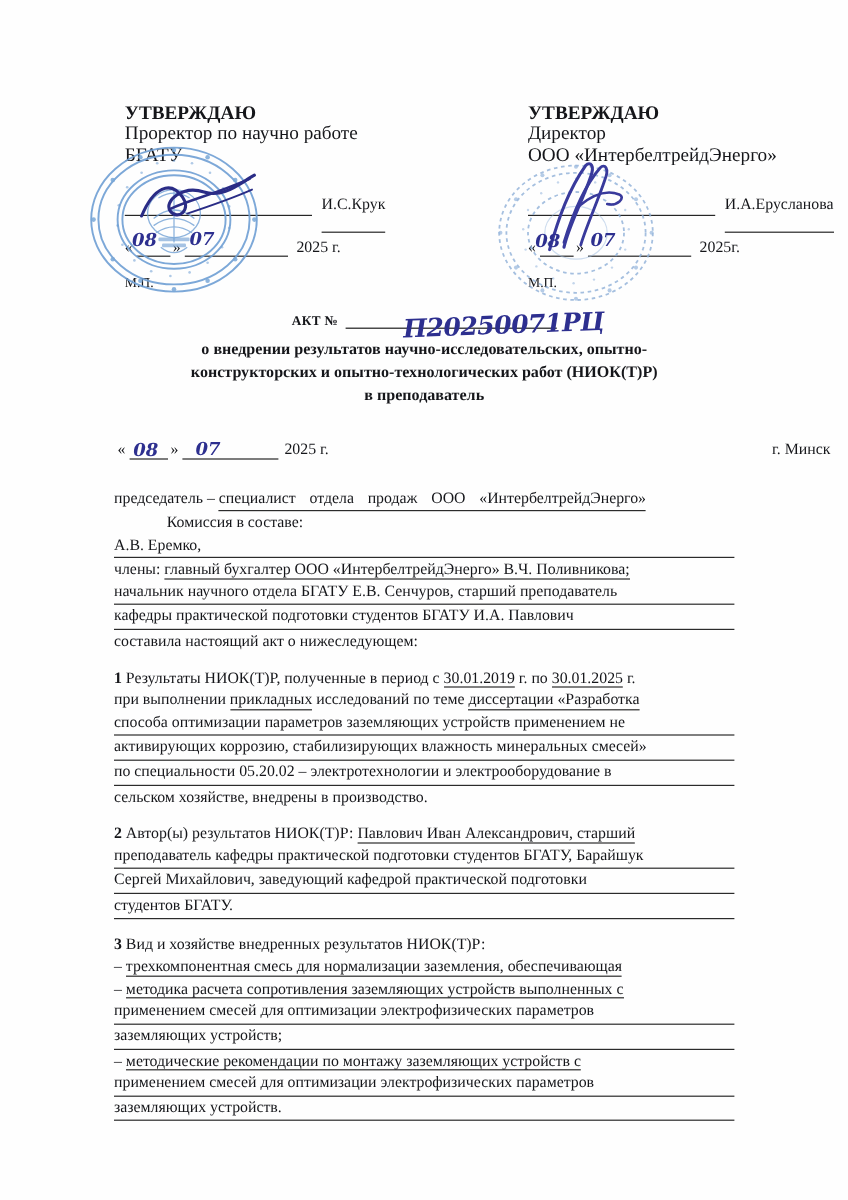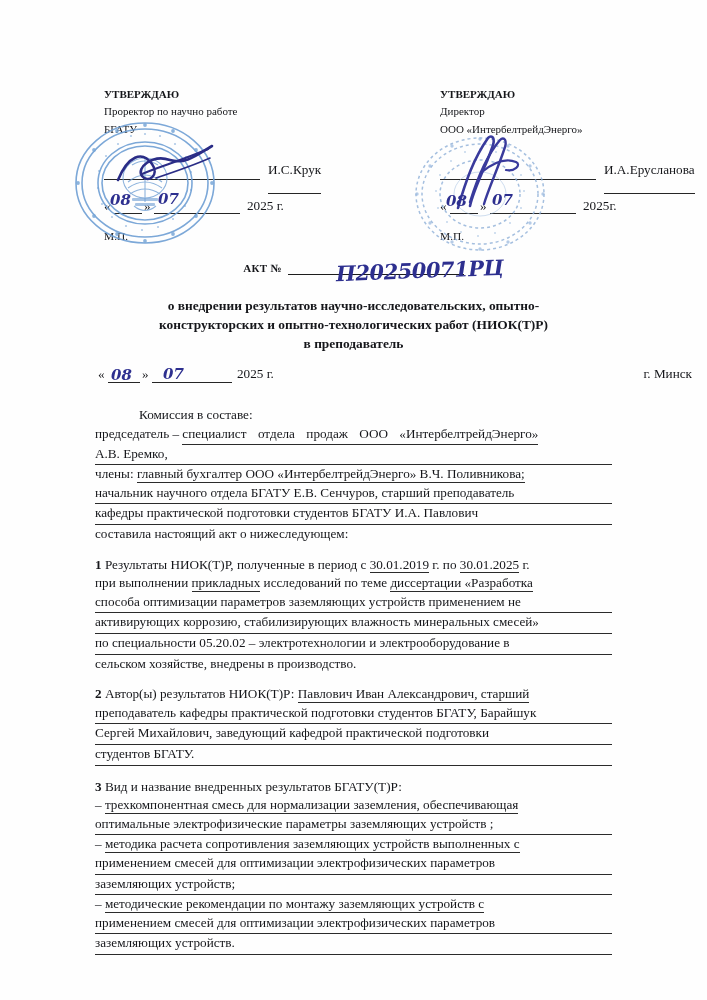--- a/index.html
+++ b/index.html
@@ -35,21 +35,21 @@
     height: 150px;
   }
   .appr-block {
     position: absolute;
     width: 265px;
   }
   .appr-left  { left: 104px; }
   .appr-right { left: 440px; }
 
   .appr-line {
-    font-size: 11px;
+    font-size: 16px;
     line-height: 17.4px;
     white-space: nowrap;
   }
 
   .sig-row {
     position: relative;
     height: 28px;
     margin-top: 22px;
   }
   .sig-rule {
@@ -134,21 +134,21 @@
     display: inline-block;
     width: 176px;
     border-bottom: 1.3px solid #1d1d1d;
     vertical-align: -3px;
     margin-left: 6px;
   }
   .title-sub {
     font-size: 13.4px;
     font-weight: bold;
     line-height: 19px;
-    margin-top: 20px;
+    margin-top: 5px;
     padding: 0 78px;
   }
 
   
   .datecity {
     position: absolute;
     top: 366px;
     left: 0;
     width: 707px;
     height: 24px;
@@ -392,25 +392,25 @@
     <span class="dc-q2">»</span>
     <span class="dc-rb"></span>
     <span class="dc-year">2025 г.</span>
     <span class="dc-city">г. Минск</span>
   </div>
   <div class="hw" style="left:111px; top:366px; font-size:15px;">08</div>
   <div class="hw" style="left:163px; top:365px; font-size:15px;">07</div>
 
   <div class="body-wrap">
 
+    <div class="p">
+      <span>председатель  –  </span><span class="ul just-block" style="display:inline-block; width:356px;">специалист  отдела  продаж  ООО  «ИнтербелтрейдЭнерго»</span>
+    </div>
+
     <div class="p indent">Комиссия в составе:</div>
-
-    <div class="p">
-      <span>председатель  –  </span><span class="ul just-block" style="display:inline-block; width:356px;">специалист  отдела  продаж  ООО  «ИнтербелтрейдЭнерго»</span>
-    </div>
     <div class="p">
       <span class="line-ul last">А.В. Еремко,</span>
     </div>
 
     <div class="p">
       <span>члены: </span><span class="ul">главный  бухгалтер  ООО  «ИнтербелтрейдЭнерго»  В.Ч. Поливникова;</span>
     </div>
     <div class="p">
       <span class="line-ul">начальник  научного  отдела  БГАТУ  Е.В. Сенчуров,  старший  преподаватель</span>
     </div>
@@ -443,29 +443,26 @@
       <span class="line-ul">преподаватель кафедры практической подготовки студентов БГАТУ, Барайшук</span>
     </div>
     <div class="p">
       <span class="line-ul">Сергей    Михайлович,    заведующий    кафедрой    практической    подготовки</span>
     </div>
     <div class="p">
       <span class="line-ul last">студентов БГАТУ.</span>
     </div>
 
     <div class="p gap-12">
-      <span class="seclabel">3</span><span> Вид и название внедренных результатов БГАТУ(Т)Р:</span>
+      <span class="seclabel">3</span><span> Вид и хозяйстве внедренных результатов НИОК(Т)Р:</span>
     </div>
 
     <div class="p">
       <span>– </span><span class="ul">трехкомпонентная  смесь  для  нормализации  заземления,  обеспечивающая</span>
     </div>
-    <div class="p">
-      <span class="line-ul last">оптимальные электрофизические параметры заземляющих устройств ;</span>
-    </div>
 
     <div class="p">
       <span>– </span><span class="ul">методика  расчета  сопротивления  заземляющих  устройств  выполненных  с</span>
     </div>
     <div class="p">
       <span class="line-ul">применением    смесей    для    оптимизации    электрофизических    параметров</span>
     </div>
     <div class="p">
       <span class="line-ul last">заземляющих устройств;</span>
     </div>

